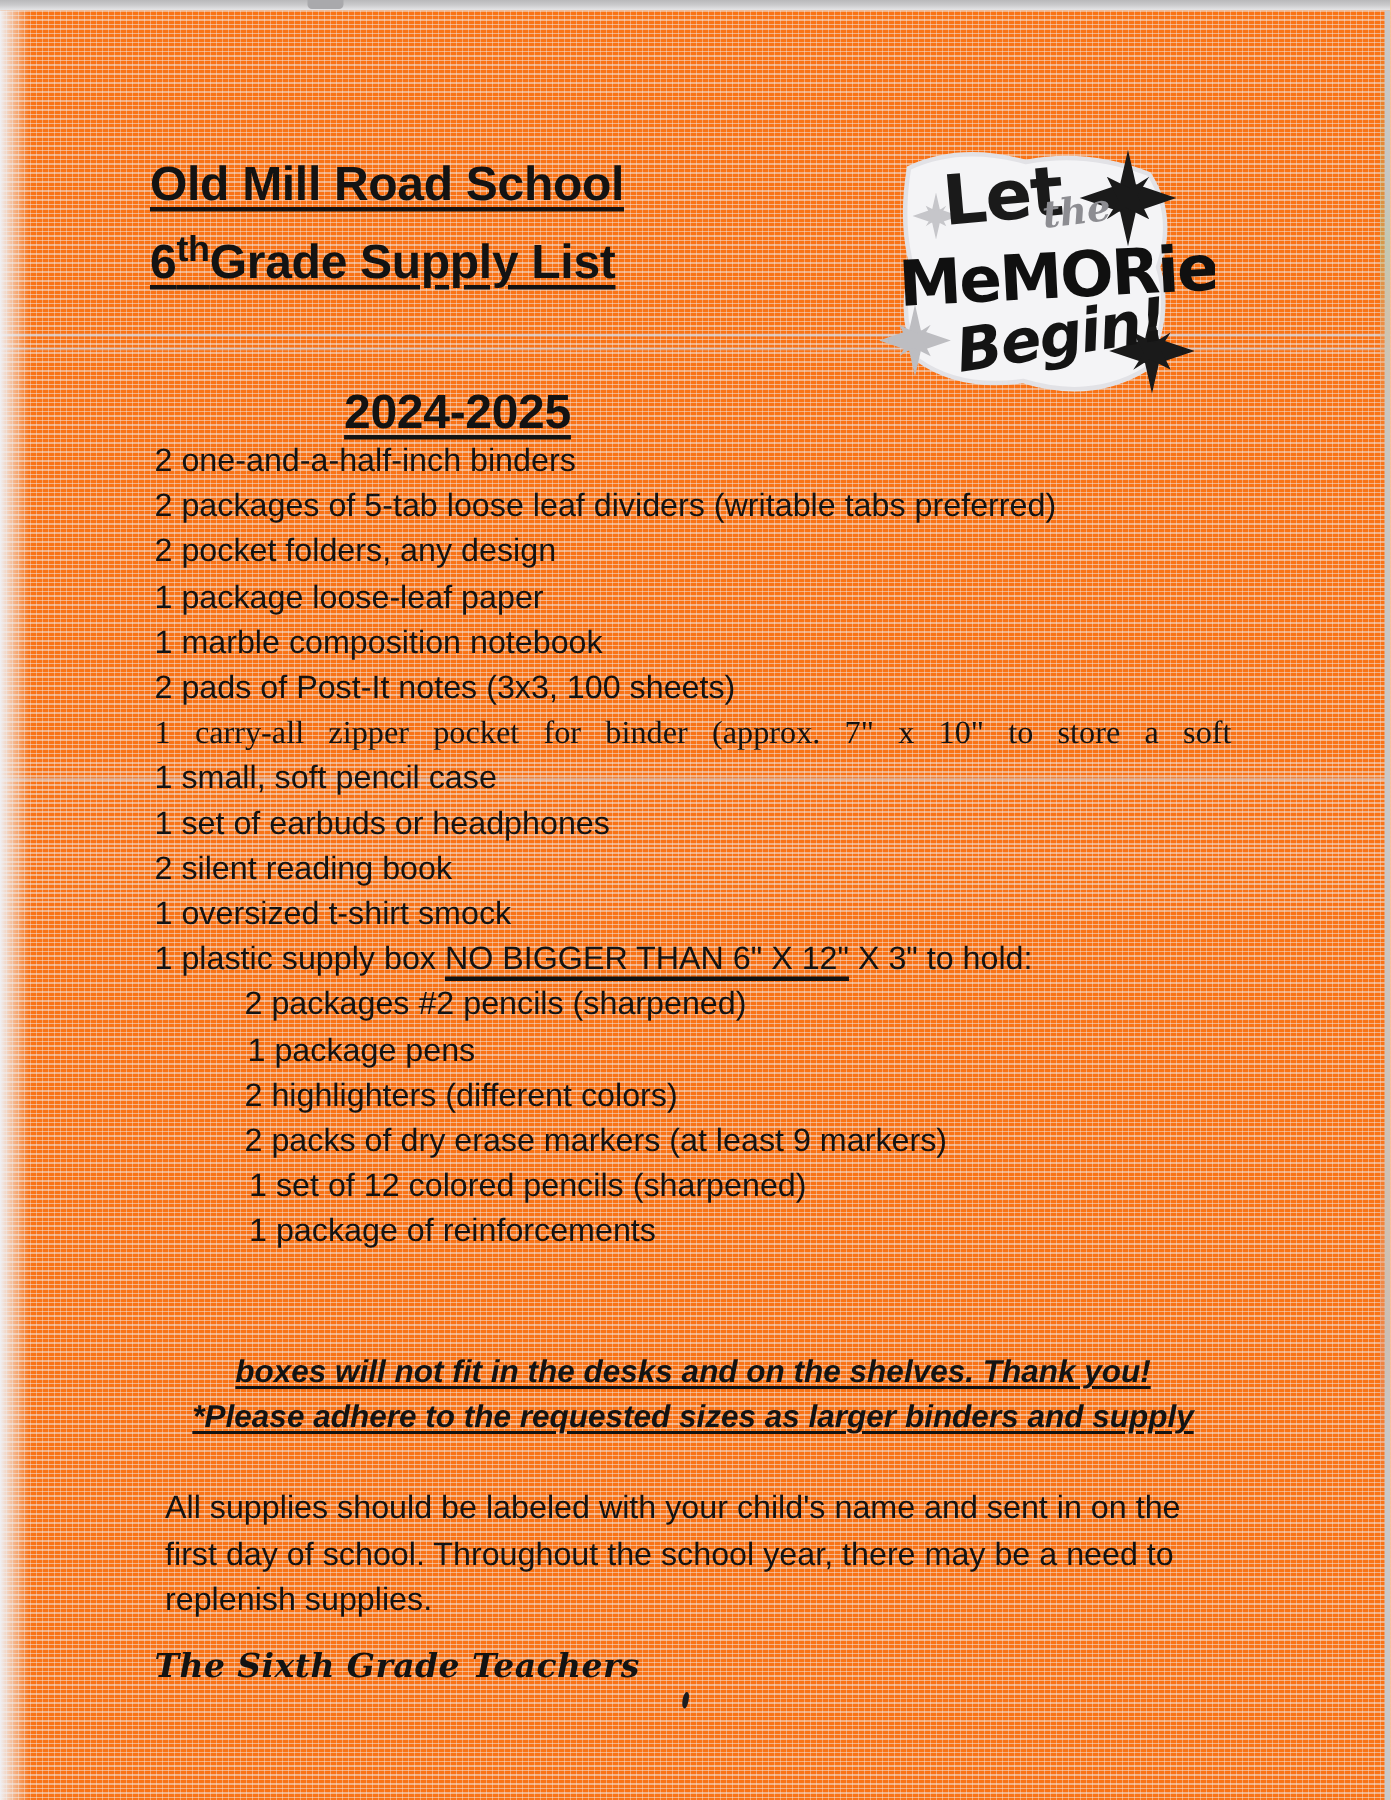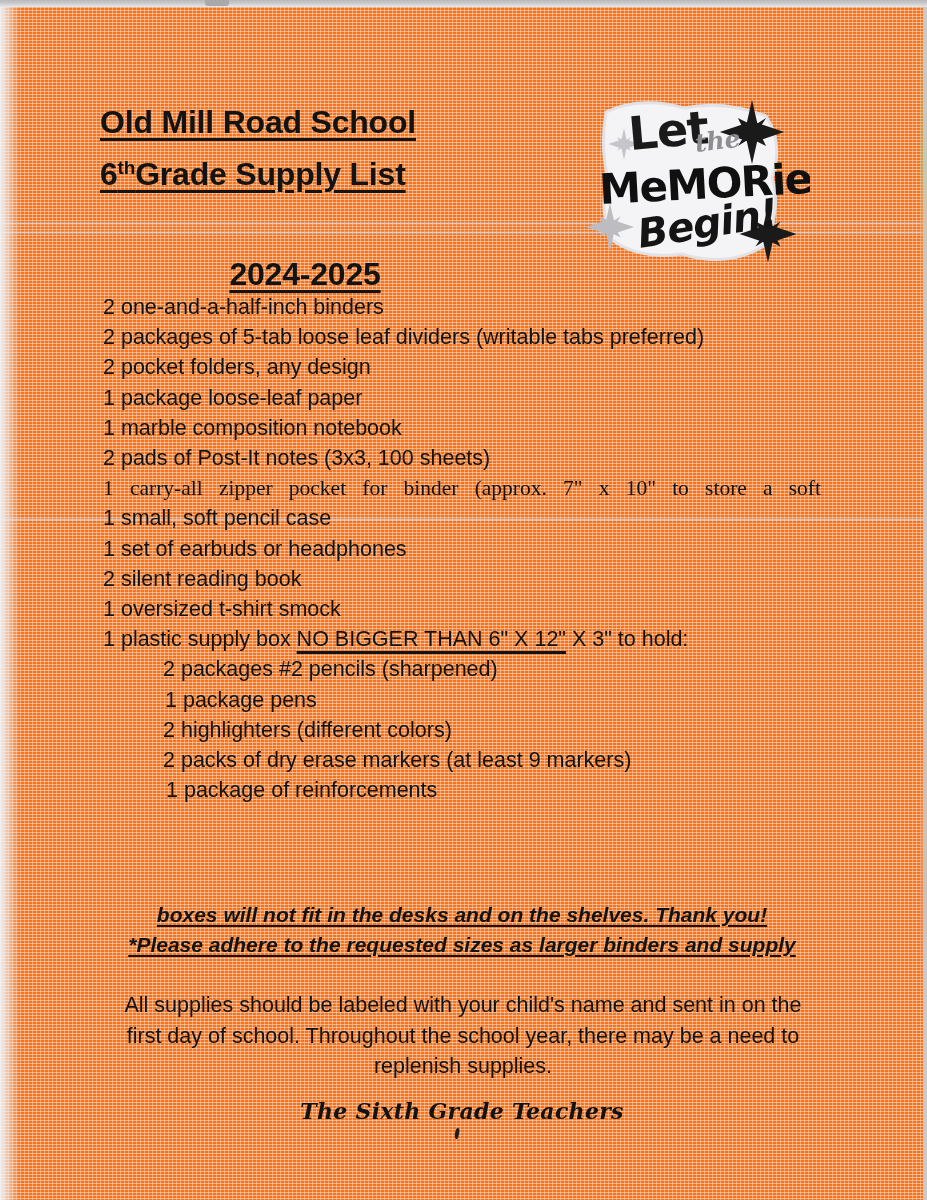--- a/index.html
+++ b/index.html
@@ -91,21 +91,21 @@
   .title-line {
     font-size: 32px;
     line-height: 52px;
     white-space: nowrap;
   }
   .title-line-1 { text-align: left; }
   .title-line-2 { text-align: left; }
   .title-line-3 { text-align: center; padding-right: 70px; margin-top: 48px; }
   .u { text-decoration: underline; text-underline-offset: 5px; text-decoration-thickness: 3px; }
   sup.ord {
-    font-size: 19px;
+    font-size: 24px;
     vertical-align: 11px;
     line-height: 0;
   }
 
   
   .logo {
     position: absolute;
     left: 578px; top: -14px;
     width: 232px; height: 210px;
   }
@@ -147,29 +147,28 @@
     text-decoration: underline;
     text-underline-offset: 3px;
     text-decoration-thickness: 2px;
   }
 
   
   .closing {
     position: absolute;
     left: 110px; top: 990px;
     width: 706px;
-    text-align: center;
     font-size: 21.5px;
     line-height: 30.5px;
   }
   .signature {
     position: absolute;
     left: 103px; top: 1098px;
     width: 718px;
-    text-align: center;
+    text-align: left;
     font-family: "DejaVu Serif", serif;
     font-style: italic;
     font-weight: bold;
     font-size: 22px;
     letter-spacing: 0.3px;
   }
   .ink-speck {
     position: absolute;
     left: 455px; top: 1128px;
     width: 4px; height: 11px;
@@ -254,20 +253,21 @@
     <div class="li-justify">1 carry-all zipper pocket for binder (approx. 7" x 10" to store a soft</div>
     <div class="li">1 small, soft pencil case</div>
     <div class="li">1 set of earbuds or headphones</div>
     <div class="li">2 silent reading book</div>
     <div class="li">1 oversized t-shirt smock</div>
     <div class="li"><span>1 plastic supply box </span><span class="u">NO BIGGER THAN 6" X 12"</span><span> X 3" to hold:</span></div>
     <div class="li-indent">2 packages #2 pencils (sharpened)</div>
     <div class="li-indent-2">1 package pens</div>
     <div class="li-indent">2 highlighters (different colors)</div>
     <div class="li-indent">2 packs of dry erase markers (at least 9 markers)</div>
+    <div class="li-indent-3">1 set of 12 colored pencils (sharpened)</div>
     <div class="li-indent-3">1 package of reinforcements</div>
   </div>
 
   <div class="notice">
     <div><span>boxes will not fit in the desks and on the shelves.  Thank you!</span></div>
     <div><span>*Please adhere to the requested sizes as larger binders and supply</span></div>
   </div>
 
   <div class="closing">All supplies should be labeled with your child's name and sent in on the first day of school. Throughout the school year, there may be a need to replenish supplies.</div>
 

